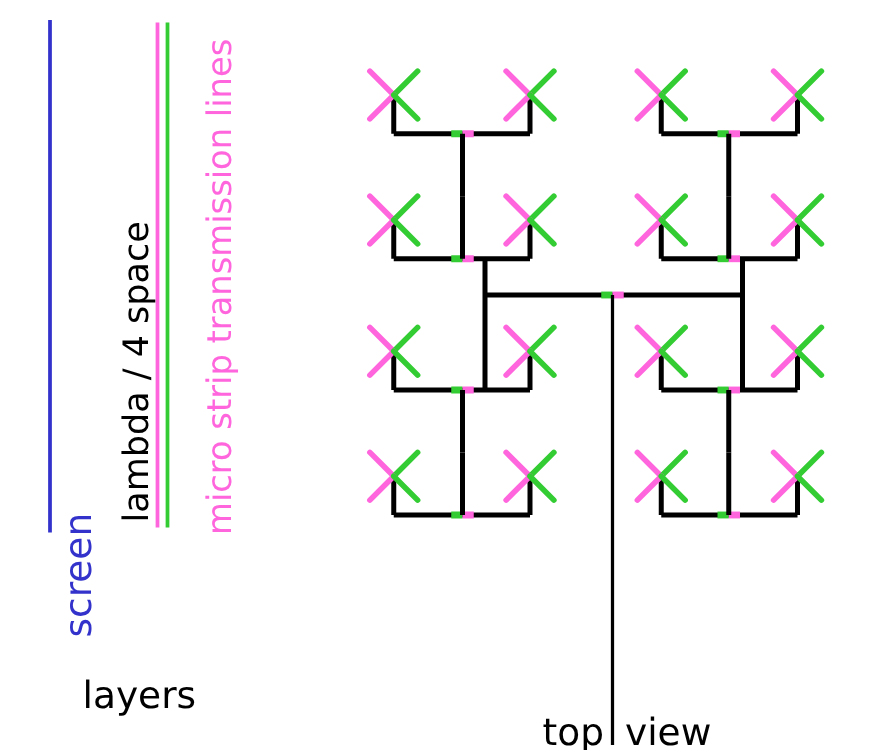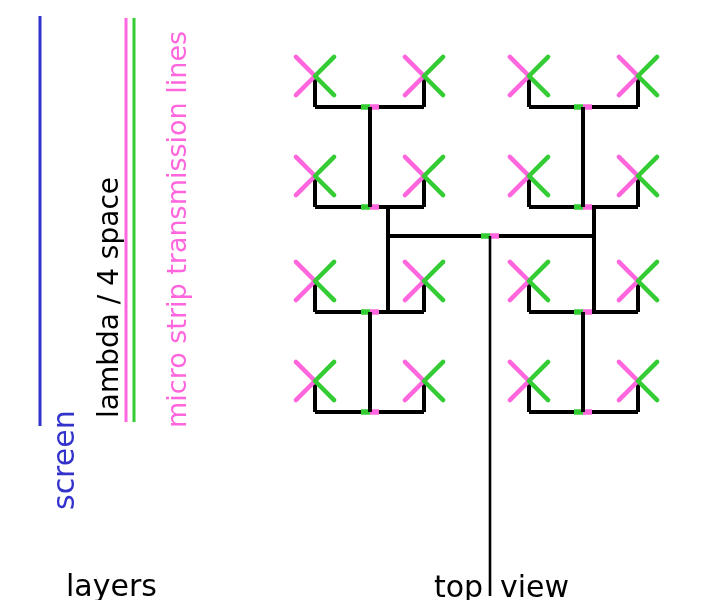--- a/index.html
+++ b/index.html
@@ -248,19 +248,19 @@
       <line x1="126" y1="18" x2="126" y2="422" stroke="#ff66dd" stroke-width="3" stroke-linecap="butt"></line>
       <line x1="134" y1="18" x2="134" y2="422" stroke="#33cc33" stroke-width="3" stroke-linecap="butt"></line>
     </svg>
 
   <div class="vlabel" id="lbl-screen" style="left: 49px; top: 510px; font-size: 30px; color: rgb(51, 51, 204); transform: rotate(-90deg);">screen</div>
 
   <div class="vlabel" id="lbl-spacing" style="left: 95px; top: 418px; font-size: 28px; color: rgb(0, 0, 0); transform: rotate(-90deg);">lambda / 4   space</div>
 
   <div class="vlabel" id="lbl-microstrip" style="left: 163px; top: 428px; font-size: 27px; color: rgb(255, 102, 221); transform: rotate(-90deg);">micro strip transmission lines</div>
 
-  <div class="hlabel" id="lbl-layers" style="left: 66px; top: 542px; font-size: 30px; color: rgb(0, 0, 0); margin-top: 29px;">layers</div>
+  <div class="hlabel" id="lbl-layers" style="left: 66px; top: 542px; font-size: 30px; color: rgb(0, 0, 0);">layers</div>
 
   <div class="hlabel" id="lbl-top" style="left: 434px; top: 572px; font-size: 30px; color: rgb(0, 0, 0);">top</div>
 
   <div class="hlabel" id="lbl-view" style="left: 500px; top: 572px; font-size: 30px; color: rgb(0, 0, 0);">view</div>
 
 </div>
 
 </body></html>

